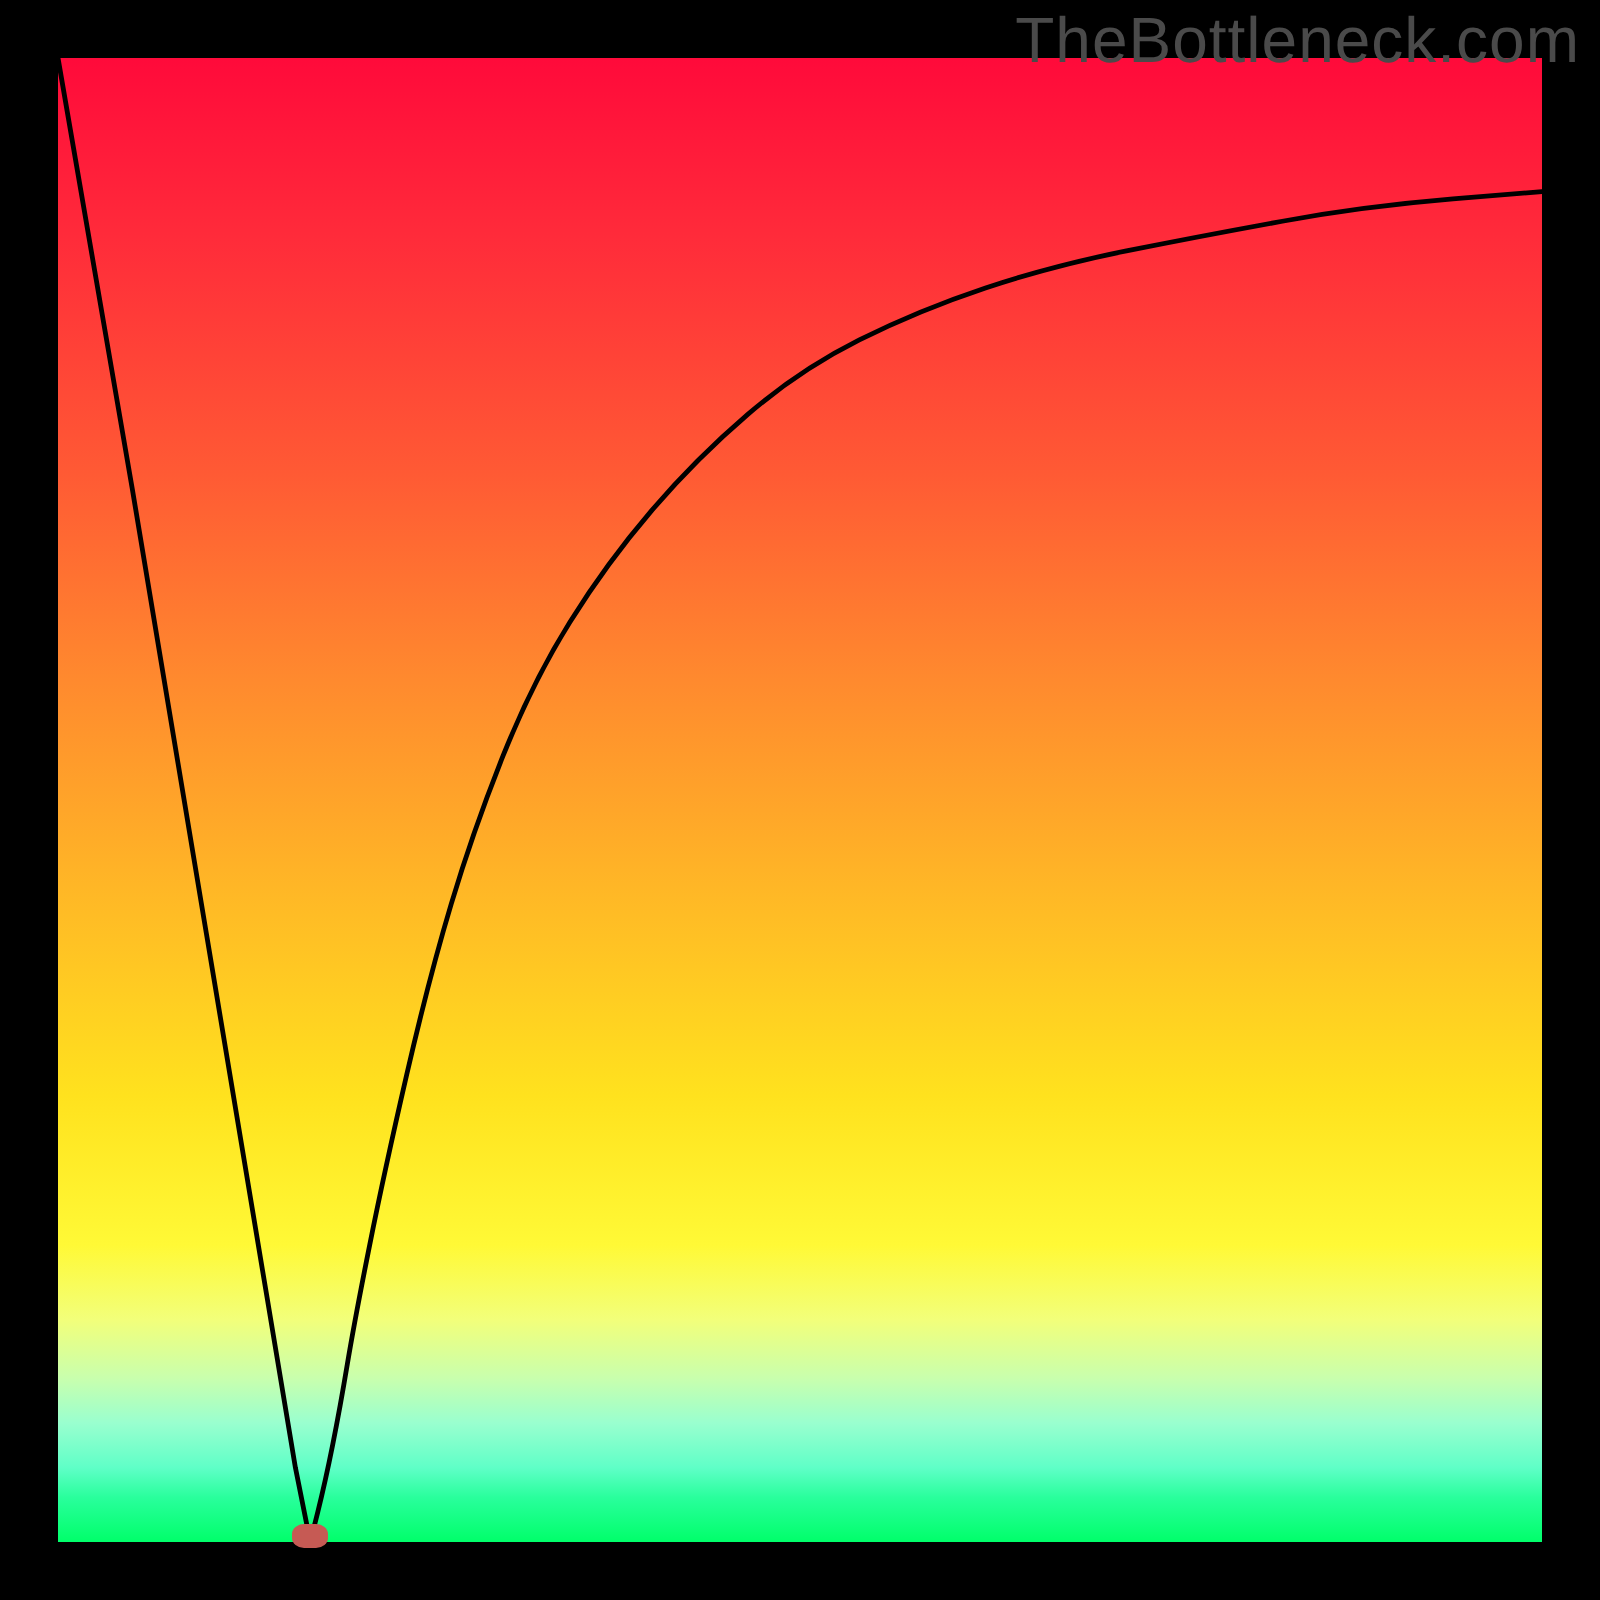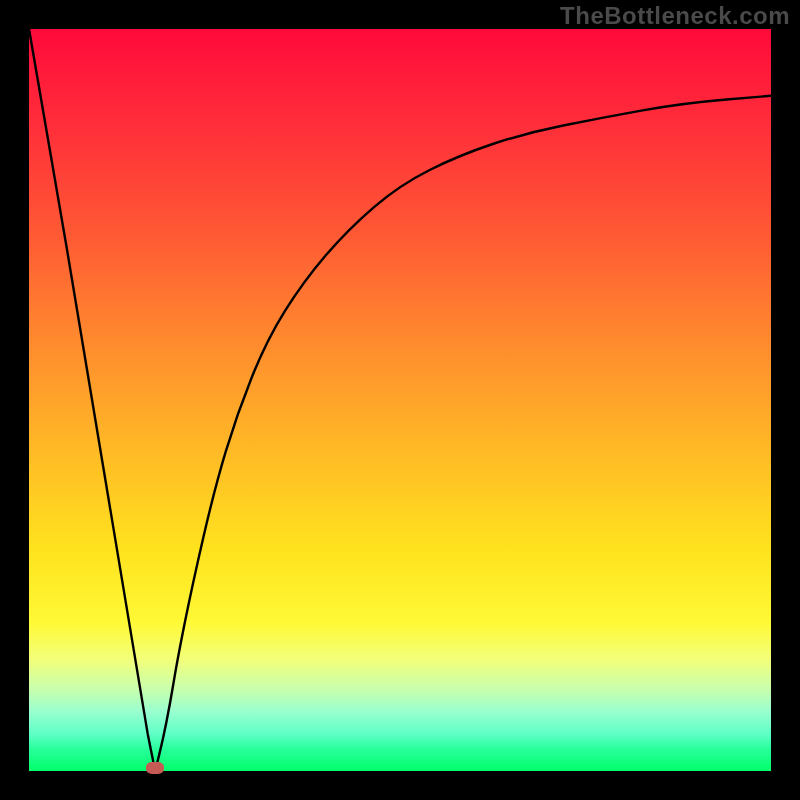--- a/index.html
+++ b/index.html
@@ -15,22 +15,22 @@
     position: relative;
     width: 800px;
     height: 800px;
     background: #000;
   }
   .watermark {
     position: absolute;
     top: 2px;
     right: 10px;
     color: #4a4a4a;
-    font-size: 24px;
-    font-weight: 700;
+    font-size: 32px;
+    font-weight: 400;
     letter-spacing: 0.5px;
     z-index: 10;
     margin-left: 27px;
   }
   .plot {
     position: absolute;
     left: 29px;
     top: 29px;
     width: 742px;
     height: 742px;

